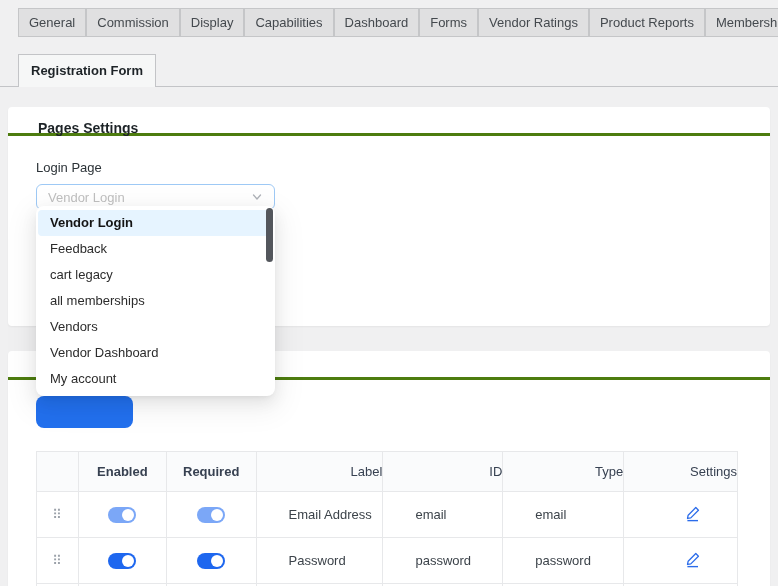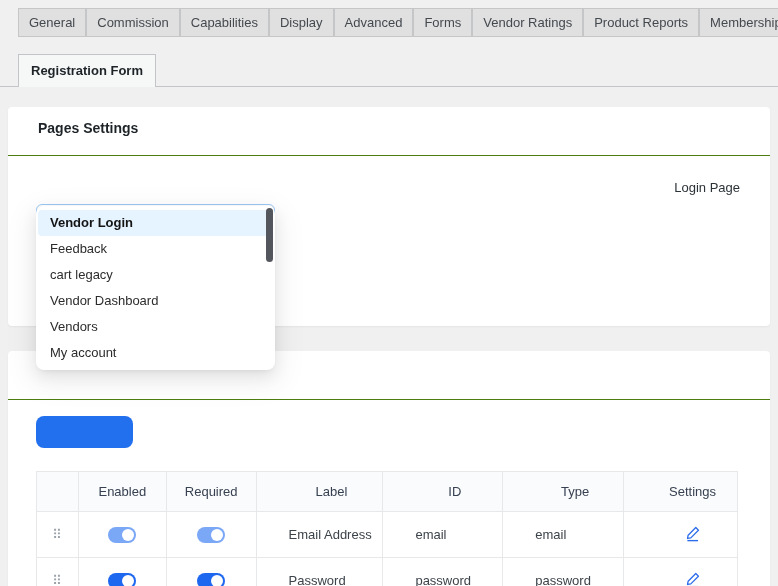--- a/index.html
+++ b/index.html
@@ -23,25 +23,25 @@
     margin-top:12px;
   }
   
   .card {
     background:#fff; margin:0 8px; border-radius:4px;
     box-shadow:0 1px 2px rgba(0,0,0,.05);
   }
   .card1 { margin-top:20px; height:219px; }
   .card2 { margin-top:25px; height:400px; }
   .card-header {
-    padding:13px 30px; border-bottom:1px solid #4d7c0f; height:49px;
+    padding:13px 30px; border-bottom:3px solid #4d7c0f; height:29px;
   }
   .card-header h2 { font-size:14px; font-weight:bold; color:#1d2327; line-height:17px; }
   .card1-body { padding:24px 30px 0 28px; }
-  .field-label { display:block; font-size:13px; color:#2c3338; margin-bottom:9px;text-align:right; }
+  .field-label { display:block; font-size:13px; color:#2c3338; margin-bottom:9px; }
   
   .select {
     width:239px; height:26px; background:#fff;
     border:1px solid var(--select-focus-border, #9ec9f5); border-radius:6px;
     display:flex; align-items:center; justify-content:space-between;
     padding:0 11px; cursor:pointer;
   }
   .select .placeholder { color:#bfbfbf; font-size:13px; }
   .select svg { flex:none; }
   
@@ -66,23 +66,23 @@
     background:var(--accent-blue, #2270ee); cursor:pointer; display:block;
   }
   
   .fields-table {
     width:702px; margin-top:23px; border-collapse:collapse; background:#fff;
     font-size:13px;
   }
   .fields-table th, .fields-table td { border:1px solid #e7e8ea; }
   .fields-table thead th {
     background:#fafbfc; height:40px; font-weight:500; color:#374151;
-    text-align:center; padding-left:24px; font-size:13px;
-  }
-  .fields-table thead th.c-center { text-align:center; padding-left:0; }
+    text-align:right; padding-left:24px; font-size:13px;
+  }
+  .fields-table thead th.c-center { text-align:center; padding-left:0;font-weight:bold; }
   .fields-table tbody td { height:46px; color:#3c434a; padding-left:32px; }
   .fields-table td.c-center { text-align:center; padding-left:0; }
   .fields-table td.c-drag { text-align:center; padding-left:0; }
   .drag {
     color:#9ba1a9; font-size:13px; letter-spacing:1px; cursor:grab; user-select:none;
   }
   
   .toggle {
     display:inline-block; position:relative; width:28px; height:16px;
     border-radius:8px; cursor:pointer; vertical-align:middle;
@@ -99,23 +99,23 @@
   }
 </style>
 </head>
 <body>
 
 <div class="page">
 
   <div class="tabs-row1">
     <a class="nav-tab">General</a>
     <a class="nav-tab">Commission</a>
+    <a class="nav-tab">Display</a>
     <a class="nav-tab">Capabilities</a>
-    <a class="nav-tab">Display</a>
-    <a class="nav-tab">Advanced</a>
+    <a class="nav-tab">Dashboard</a>
     <a class="nav-tab">Forms</a>
     <a class="nav-tab">Vendor Ratings</a>
     <a class="nav-tab">Product Reports</a>
     <a class="nav-tab">Membership</a>
   </div>
   <div class="subtab-row">
     <a class="nav-tab active">Registration Form</a>
   </div>
 
   <div class="card card1">
@@ -203,19 +203,20 @@
           </tr>
         </tbody>
       </table>
     </div>
   </div>
 
   <div class="dropdown">
     <div class="option highlighted">Vendor Login</div>
     <div class="option">Feedback</div>
     <div class="option">cart legacy</div>
+    <div class="option">all memberships</div>
+    <div class="option">Vendors</div>
     <div class="option">Vendor Dashboard</div>
-    <div class="option">Vendors</div>
     <div class="option">My account</div>
     <div class="scroll-thumb"></div>
   </div>
 
 </div>
 
 </body></html>

